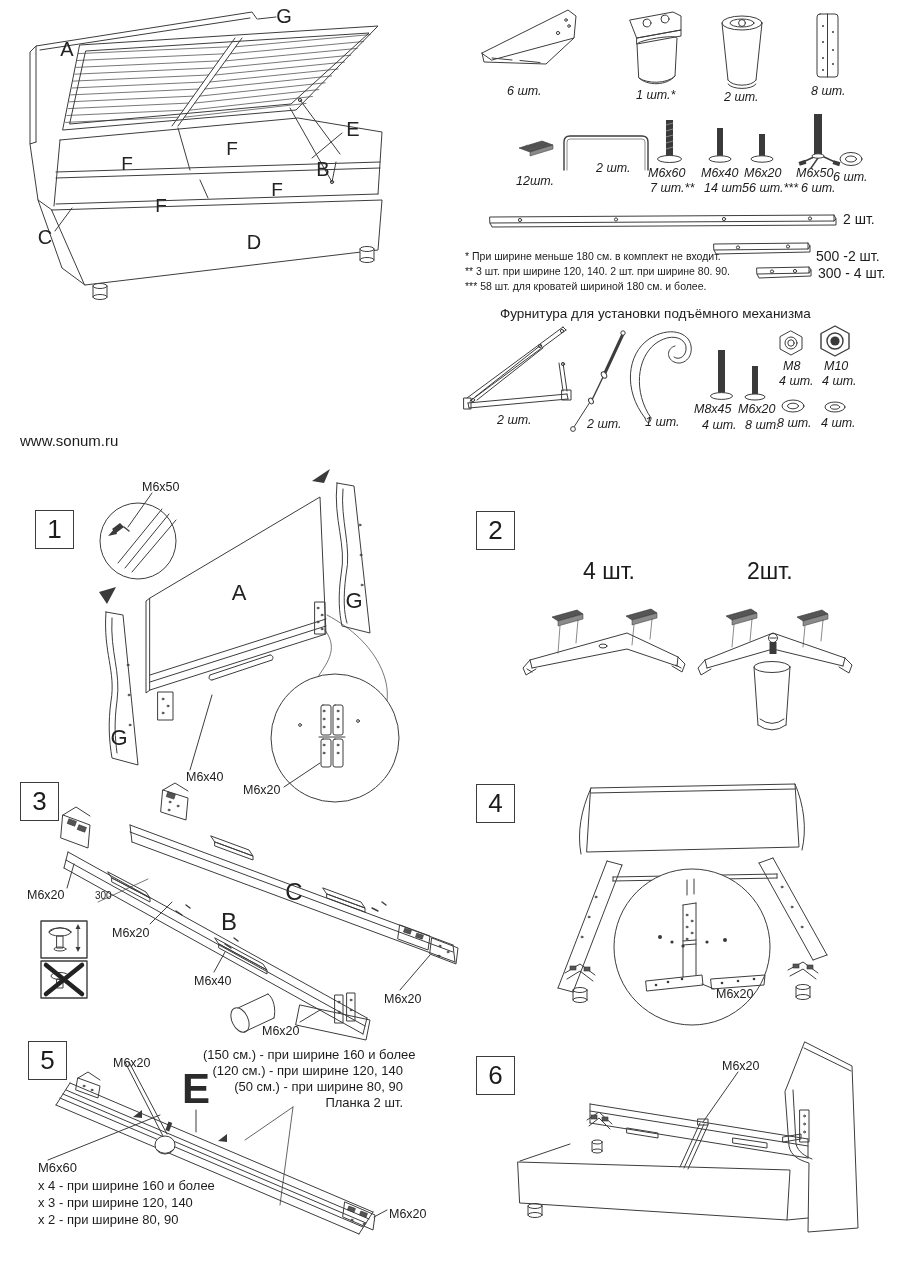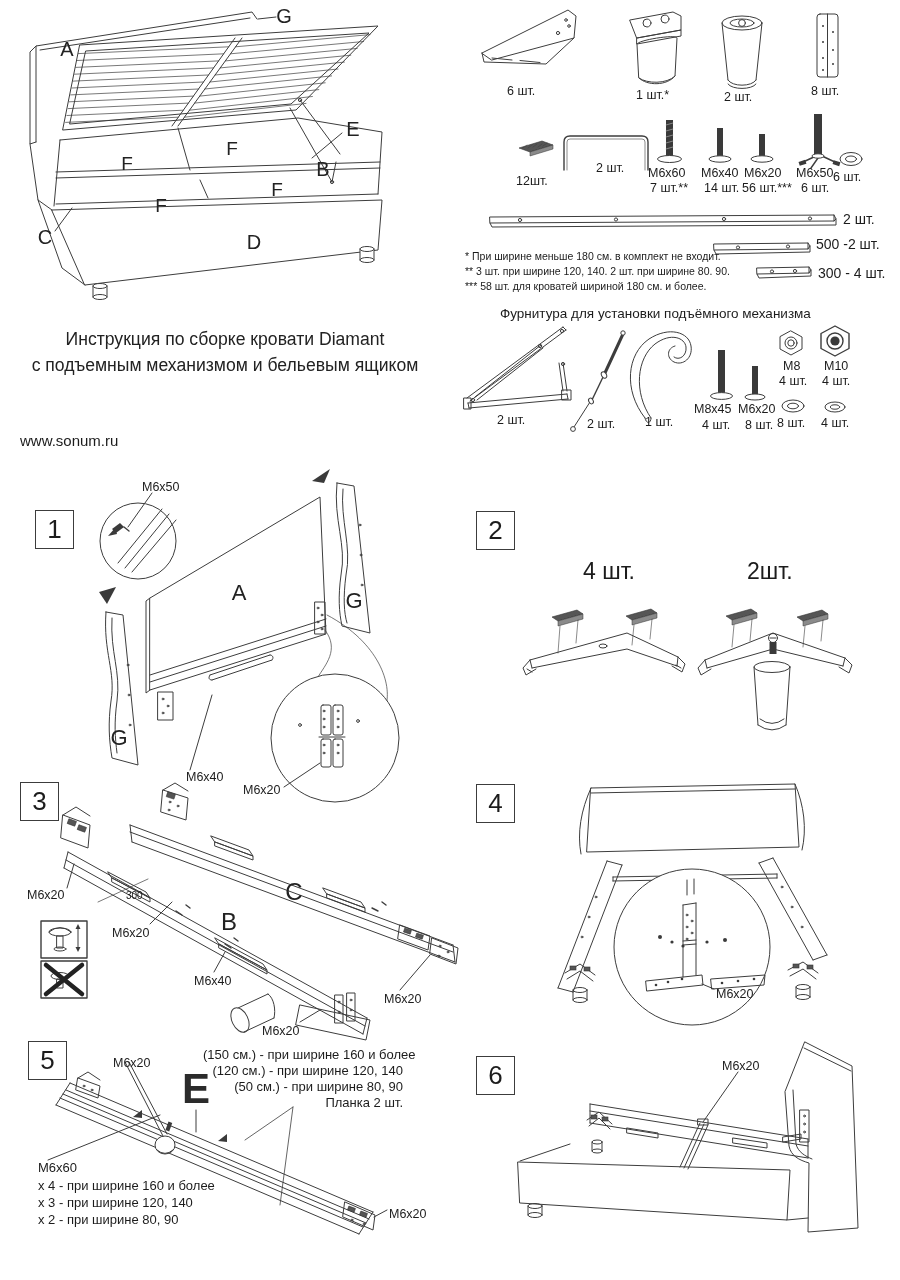--- a/index.html
+++ b/index.html
@@ -5,25 +5,25 @@
   html,body{margin:0;padding:0;background:#e8e8e8;}
   .page{position:relative;width:900px;height:1280px;background:#ffffff;overflow:hidden;
         font-family:"Liberation Sans",sans-serif;color:#1c1c1c;}
   svg.draw{position:absolute;overflow:visible;}
   .ln{fill:none;stroke:#3d3d3d;stroke-width:1;stroke-linejoin:round;stroke-linecap:round;}
   .ln2{fill:none;stroke:#3d3d3d;stroke-width:1.4;stroke-linejoin:round;stroke-linecap:round;}
   .fl{fill:#3a3a3a;stroke:none;}
   .wh{fill:#ffffff;stroke:#3d3d3d;stroke-width:1;}
   .pad{fill:#555;stroke:#333;stroke-width:.6;}
   .padf{fill:#8a8a8a;stroke:#333;stroke-width:.5;}
-  .cap{position:absolute;font-size:12.5px;white-space:nowrap;}
+  .cap{position:absolute;font-size:12.5px;white-space:nowrap;font-style:italic;}
   .cap-lg{position:absolute;font-size:14px;white-space:nowrap;}
   .note{position:absolute;font-size:10.5px;white-space:nowrap;}
   .lbl{position:absolute;font-size:12.5px;white-space:nowrap;}
-  .sm{position:absolute;font-size:10px;white-space:nowrap;margin-left:31px;}
+  .sm{position:absolute;font-size:10px;white-space:nowrap;}
   .ltr{position:absolute;transform:translate(-50%,-50%);font-size:20px;color:#222;}
   .ltr-f{font-size:19px;}
   .stepbox{position:absolute;width:37px;height:37px;border:1.6px solid #3c3c3c;
            display:flex;align-items:center;justify-content:center;font-size:26px;background:#fff;}
   .title{position:absolute;font-size:17.6px;text-align:center;line-height:26px;color:#222;}
   .site{position:absolute;font-size:15px;}
   .kit-title{position:absolute;font-size:13.5px;text-align:left;white-space:nowrap;}
   .bigqty{position:absolute;font-size:23px;white-space:nowrap;}
   .bigE{position:absolute;transform:translate(-50%,-50%);font-size:42px;font-weight:600;color:#2b2b2b;}
   .opt{position:absolute;font-size:13px;text-align:right;white-space:nowrap;}
@@ -74,24 +74,20 @@
   <div class="ltr" style="left:284px;top:16px">G</div>
   <div class="ltr" style="left:353px;top:129px">E</div>
   <div class="ltr" style="left:323px;top:169px">B</div>
   <div class="ltr" style="left:45px;top:237px">C</div>
   <div class="ltr" style="left:254px;top:242px">D</div>
   <div class="ltr ltr-f" style="left:127px;top:164px">F</div>
   <div class="ltr ltr-f" style="left:232px;top:149px">F</div>
   <div class="ltr ltr-f" style="left:161px;top:206px">F</div>
   <div class="ltr ltr-f" style="left:277px;top:190px">F</div>
 
-  <div class="title" style="left:20px;top:326px;width:410px">
-    <div>Инструкция по сборке кровати Diamant</div>
-    <div>с подъемным механизмом и бельевым ящиком</div>
-  </div>
   <div class="site" style="left:20px;top:432px;width:410px">www.sonum.ru</div>
 
   <svg class="draw" style="left:478px;top:8px" width="102" height="82" viewBox="0 0 102 82">
     <path class="ln" d="M4,45 L90,2 L98,8 L96,30 L14,52 Z"></path>
     <path class="ln" d="M4,45 L6,54 L68,56 L96,30"></path>
     <path class="ln" d="M14,50 L34,52 M42,52.5 L62,54.5"></path>
     <circle class="ln" cx="88" cy="12" r="1.3"></circle>
       <circle class="ln" cx="91" cy="18" r="1.3"></circle>
       <circle class="ln" cx="80" cy="25" r="1.6"></circle>
   </svg>
@@ -188,21 +184,21 @@
       <circle class="ln" cx="236" cy="9" r="1.6"></circle>
       <circle class="ln" cx="322" cy="8.5" r="1.6"></circle>
   </svg>
   <div class="cap-lg" style="left:843px;top:211px">2 шт.</div>
 
   <svg class="draw" style="left:712px;top:240px" width="100" height="18" viewBox="0 0 100 18">
     <path class="ln" d="M2,4 L96,3 L98,6 L98,12 L4,14 L2,10 Z M2,10 L96,9 L98,6 M96,3 L96,9"></path>
     <circle class="ln" cx="26" cy="7.5" r="1.6"></circle>
       <circle class="ln" cx="76" cy="6.5" r="1.6"></circle>
   </svg>
-  <div class="cap-lg" style="left:816px;top:236px">500 -2 шт.</div>
+  <div class="cap-lg" style="left:816px;top:248px">500 -2 шт.</div>
 
   <svg class="draw" style="left:755px;top:264px" width="60" height="18" viewBox="0 0 60 18">
     <path class="ln" d="M2,4 L54,3 L56,6 L56,12 L4,14 L2,10 Z M2,10 L54,9 L56,6 M54,3 L54,9"></path>
     <circle class="ln" cx="17" cy="7.5" r="1.6"></circle>
       <circle class="ln" cx="40" cy="7" r="1.6"></circle>
   </svg>
   <div class="cap-lg" style="left:818px;top:265px">300 - 4 шт.</div>
 
   <div class="note" style="left:465px;top:250px">* При ширине меньше 180 см. в комплект не входит.</div>
   <div class="note" style="left:465px;top:265px">** 3 шт. при ширине  120, 140. 2 шт. при ширине 80. 90.</div>

